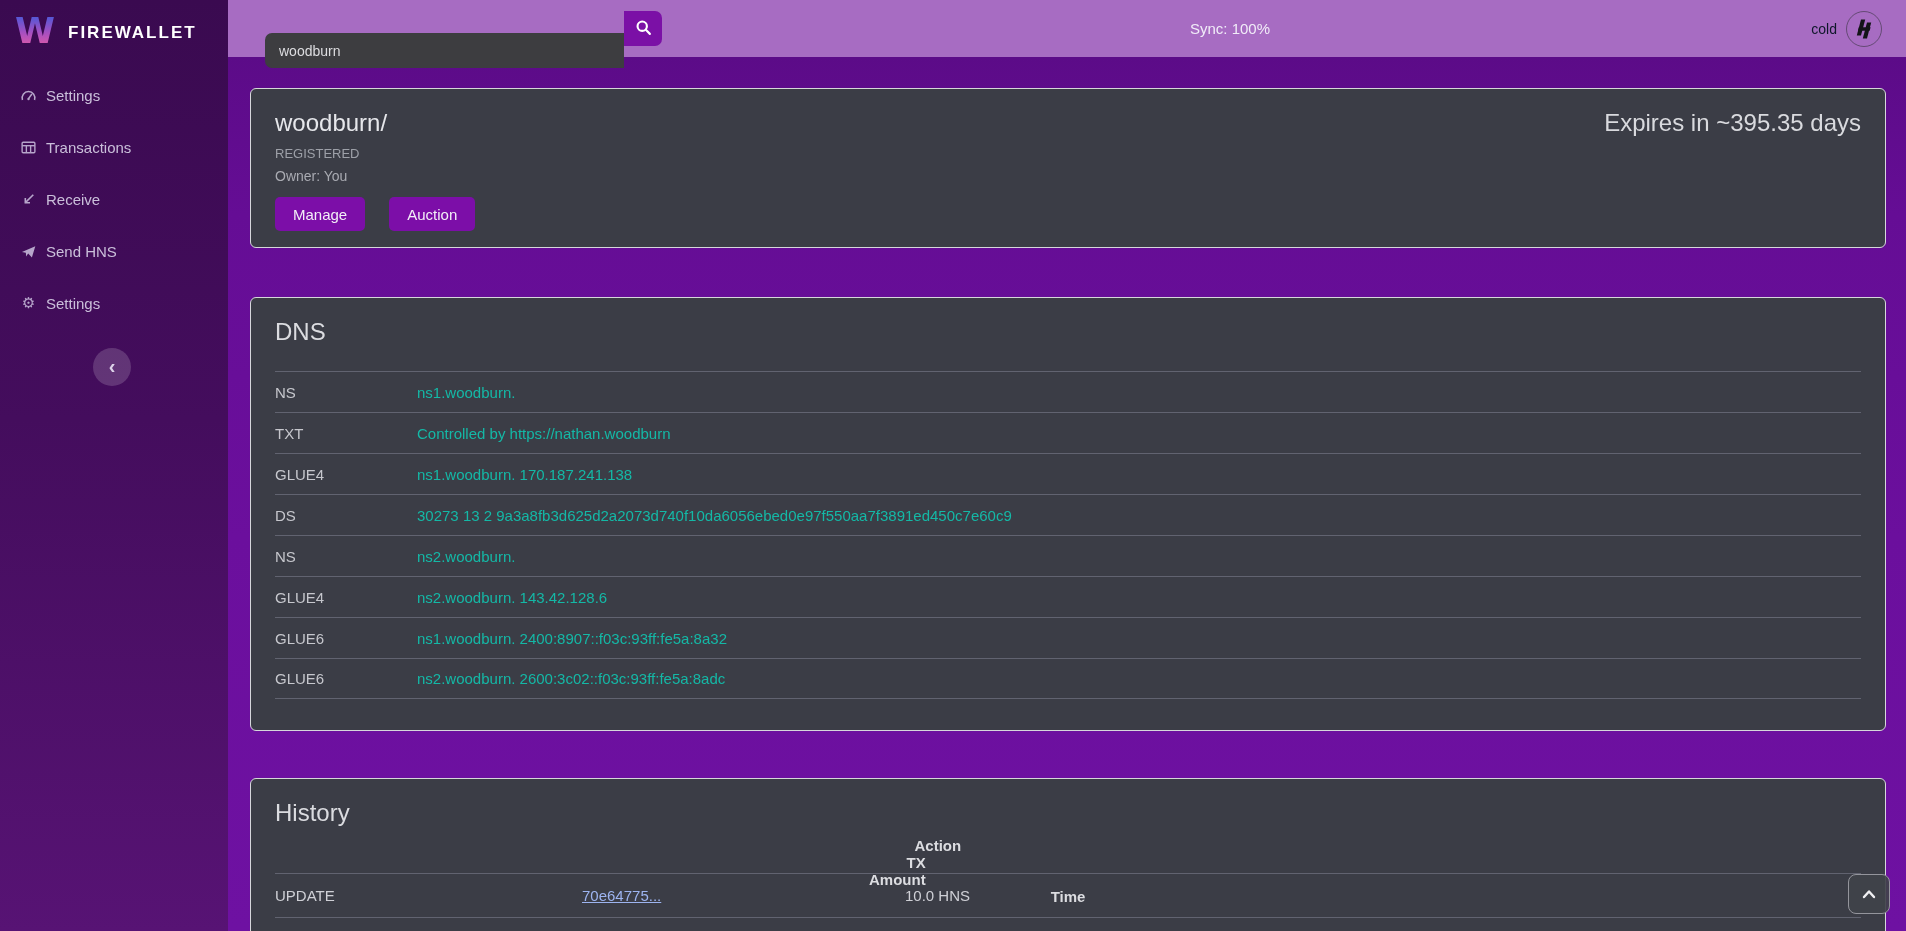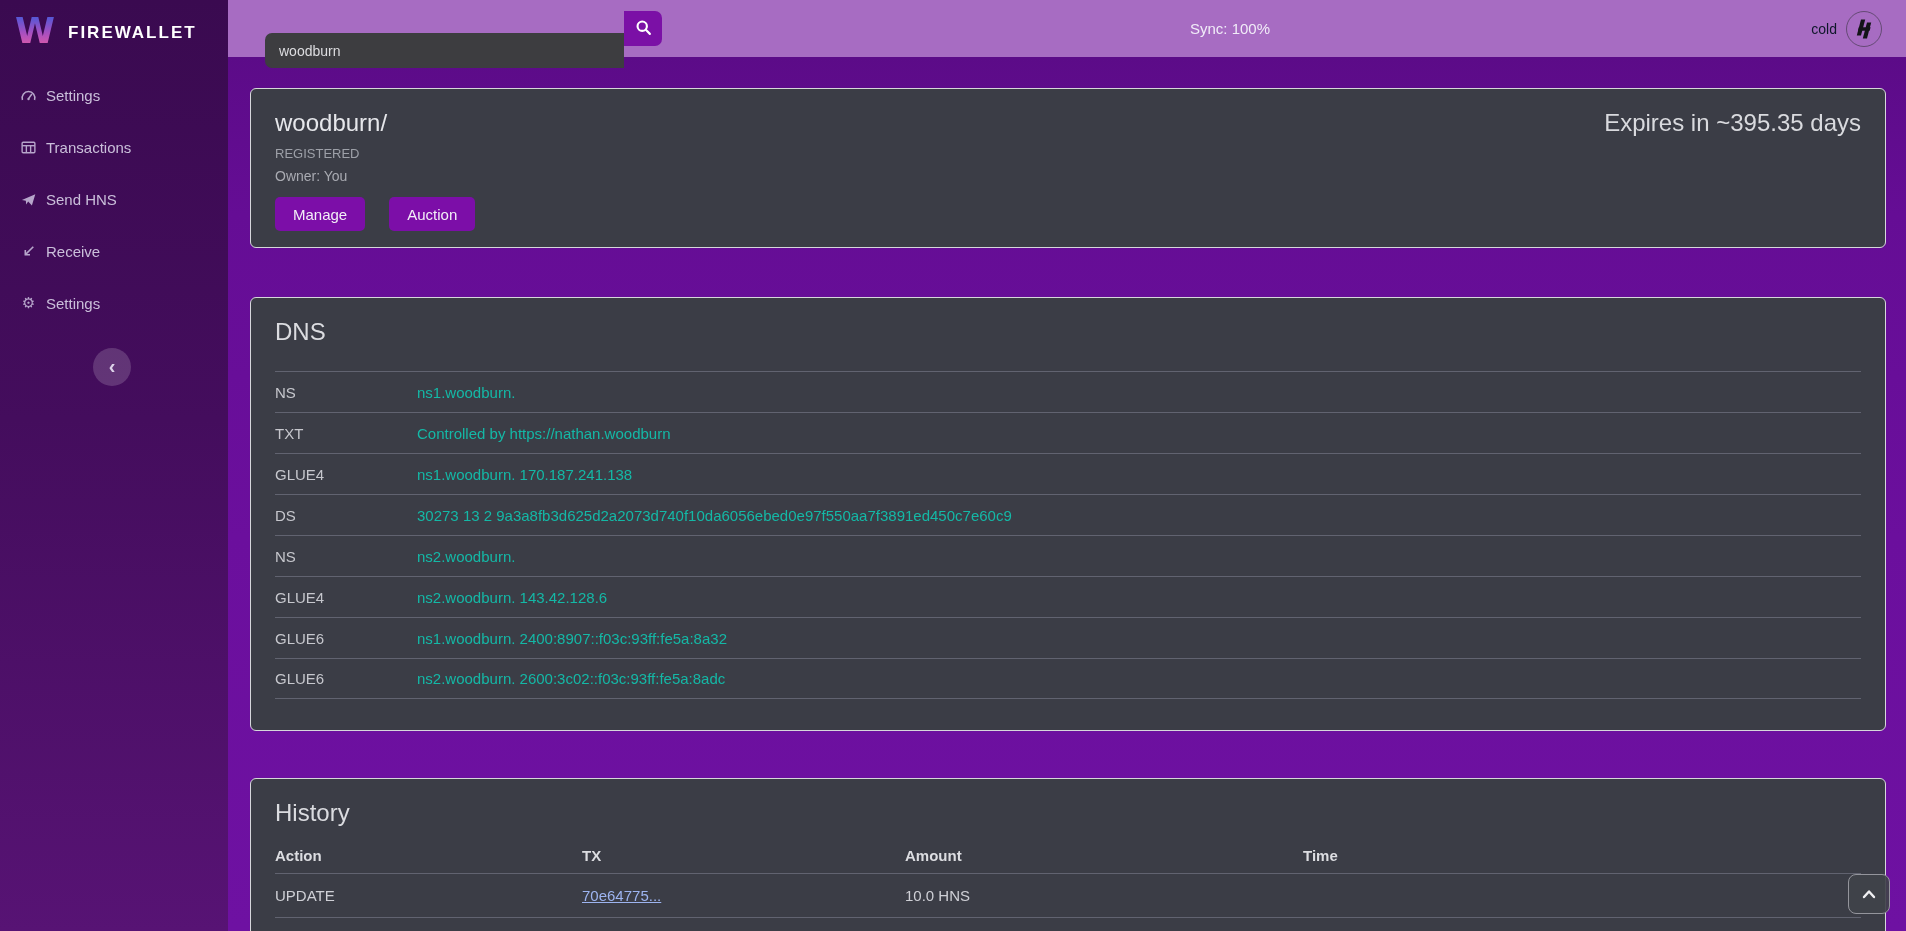--- a/index.html
+++ b/index.html
@@ -54,21 +54,21 @@
           padding:4px 18px; height:34px; cursor:pointer; font-family:"Liberation Sans", sans-serif; }
 
   .section-title { font-size:24px; font-weight:400; color:#dbdce0; }
   .dns-table { margin-top:25px; }
   .dns-row { height:41px; display:flex; align-items:center; border-top:1px solid #616370; font-size:15px; }
   .dns-row:last-child { border-bottom:1px solid #616370; }
   .dns-type { width:142px; color:#c6c7cd; flex:none; }
   .dns-value { color:#14b8a6; white-space:nowrap; }
 
   .hist-header { margin-top:10px; height:36px; display:flex; align-items:center; font-size:15px;
-                 font-weight:bold; color:#dcdde1; }
+                 font-weight:bold; color:#dcdde1;flex-direction:column; }
   .hist-row { height:44px; display:flex; align-items:center; border-top:1px solid #616370; font-size:15px;
               color:#cfd0d6; }
   .col-action { width:307px; flex:none; }
   .col-tx { width:323px; flex:none; }
   .col-amount { width:398px; flex:none; }
   .col-time { flex:1; }
   .tx-link { color:#9db4f0; text-decoration:underline; cursor:pointer; }
 
   .scroll-top { position:absolute; left:1848px; top:874px; width:42px; height:40px; z-index:10;
                 background:rgba(64,66,74,0.92); border:1px solid #94959c; border-radius:8px;
@@ -111,34 +111,34 @@
           <rect x="2" y="3" width="12" height="10" rx="1"></rect>
           <line x1="2" y1="6.3" x2="14" y2="6.3"></line>
           <line x1="6" y1="6.3" x2="6" y2="13"></line>
           <line x1="10" y1="6.3" x2="10" y2="13"></line>
         </svg>
       </span>
       <span>Transactions</span>
     </div>
     <div class="nav-item">
       <span class="ico">
-        <svg width="17" height="17" viewBox="0 0 16 16">
-          <path d="M1.8 8.4 L14.4 3 L11.2 13.6 L7.7 9.8 L5.8 12.6 L5.5 9.2 Z" fill="#b7a6cb"></path>
-        </svg>
-      </span>
-      <span>Send HNS</span>
-    </div>
-    <div class="nav-item">
-      <span class="ico">
         <svg width="17" height="17" viewBox="0 0 16 16" fill="none" stroke="#b7a6cb" stroke-width="1.5">
           <line x1="12.5" y1="3.5" x2="5" y2="11"></line>
           <polyline points="5,6.6 5,11 9.4,11"></polyline>
         </svg>
       </span>
       <span>Receive</span>
+    </div>
+    <div class="nav-item">
+      <span class="ico">
+        <svg width="17" height="17" viewBox="0 0 16 16">
+          <path d="M1.8 8.4 L14.4 3 L11.2 13.6 L7.7 9.8 L5.8 12.6 L5.5 9.2 Z" fill="#b7a6cb"></path>
+        </svg>
+      </span>
+      <span>Send HNS</span>
     </div>
     <div class="nav-item">
       <span class="ico">⚙</span>
       <span>Settings</span>
     </div>
   </div>
 
   <button class="collapse-btn">
     <span>‹</span>
   </button>

